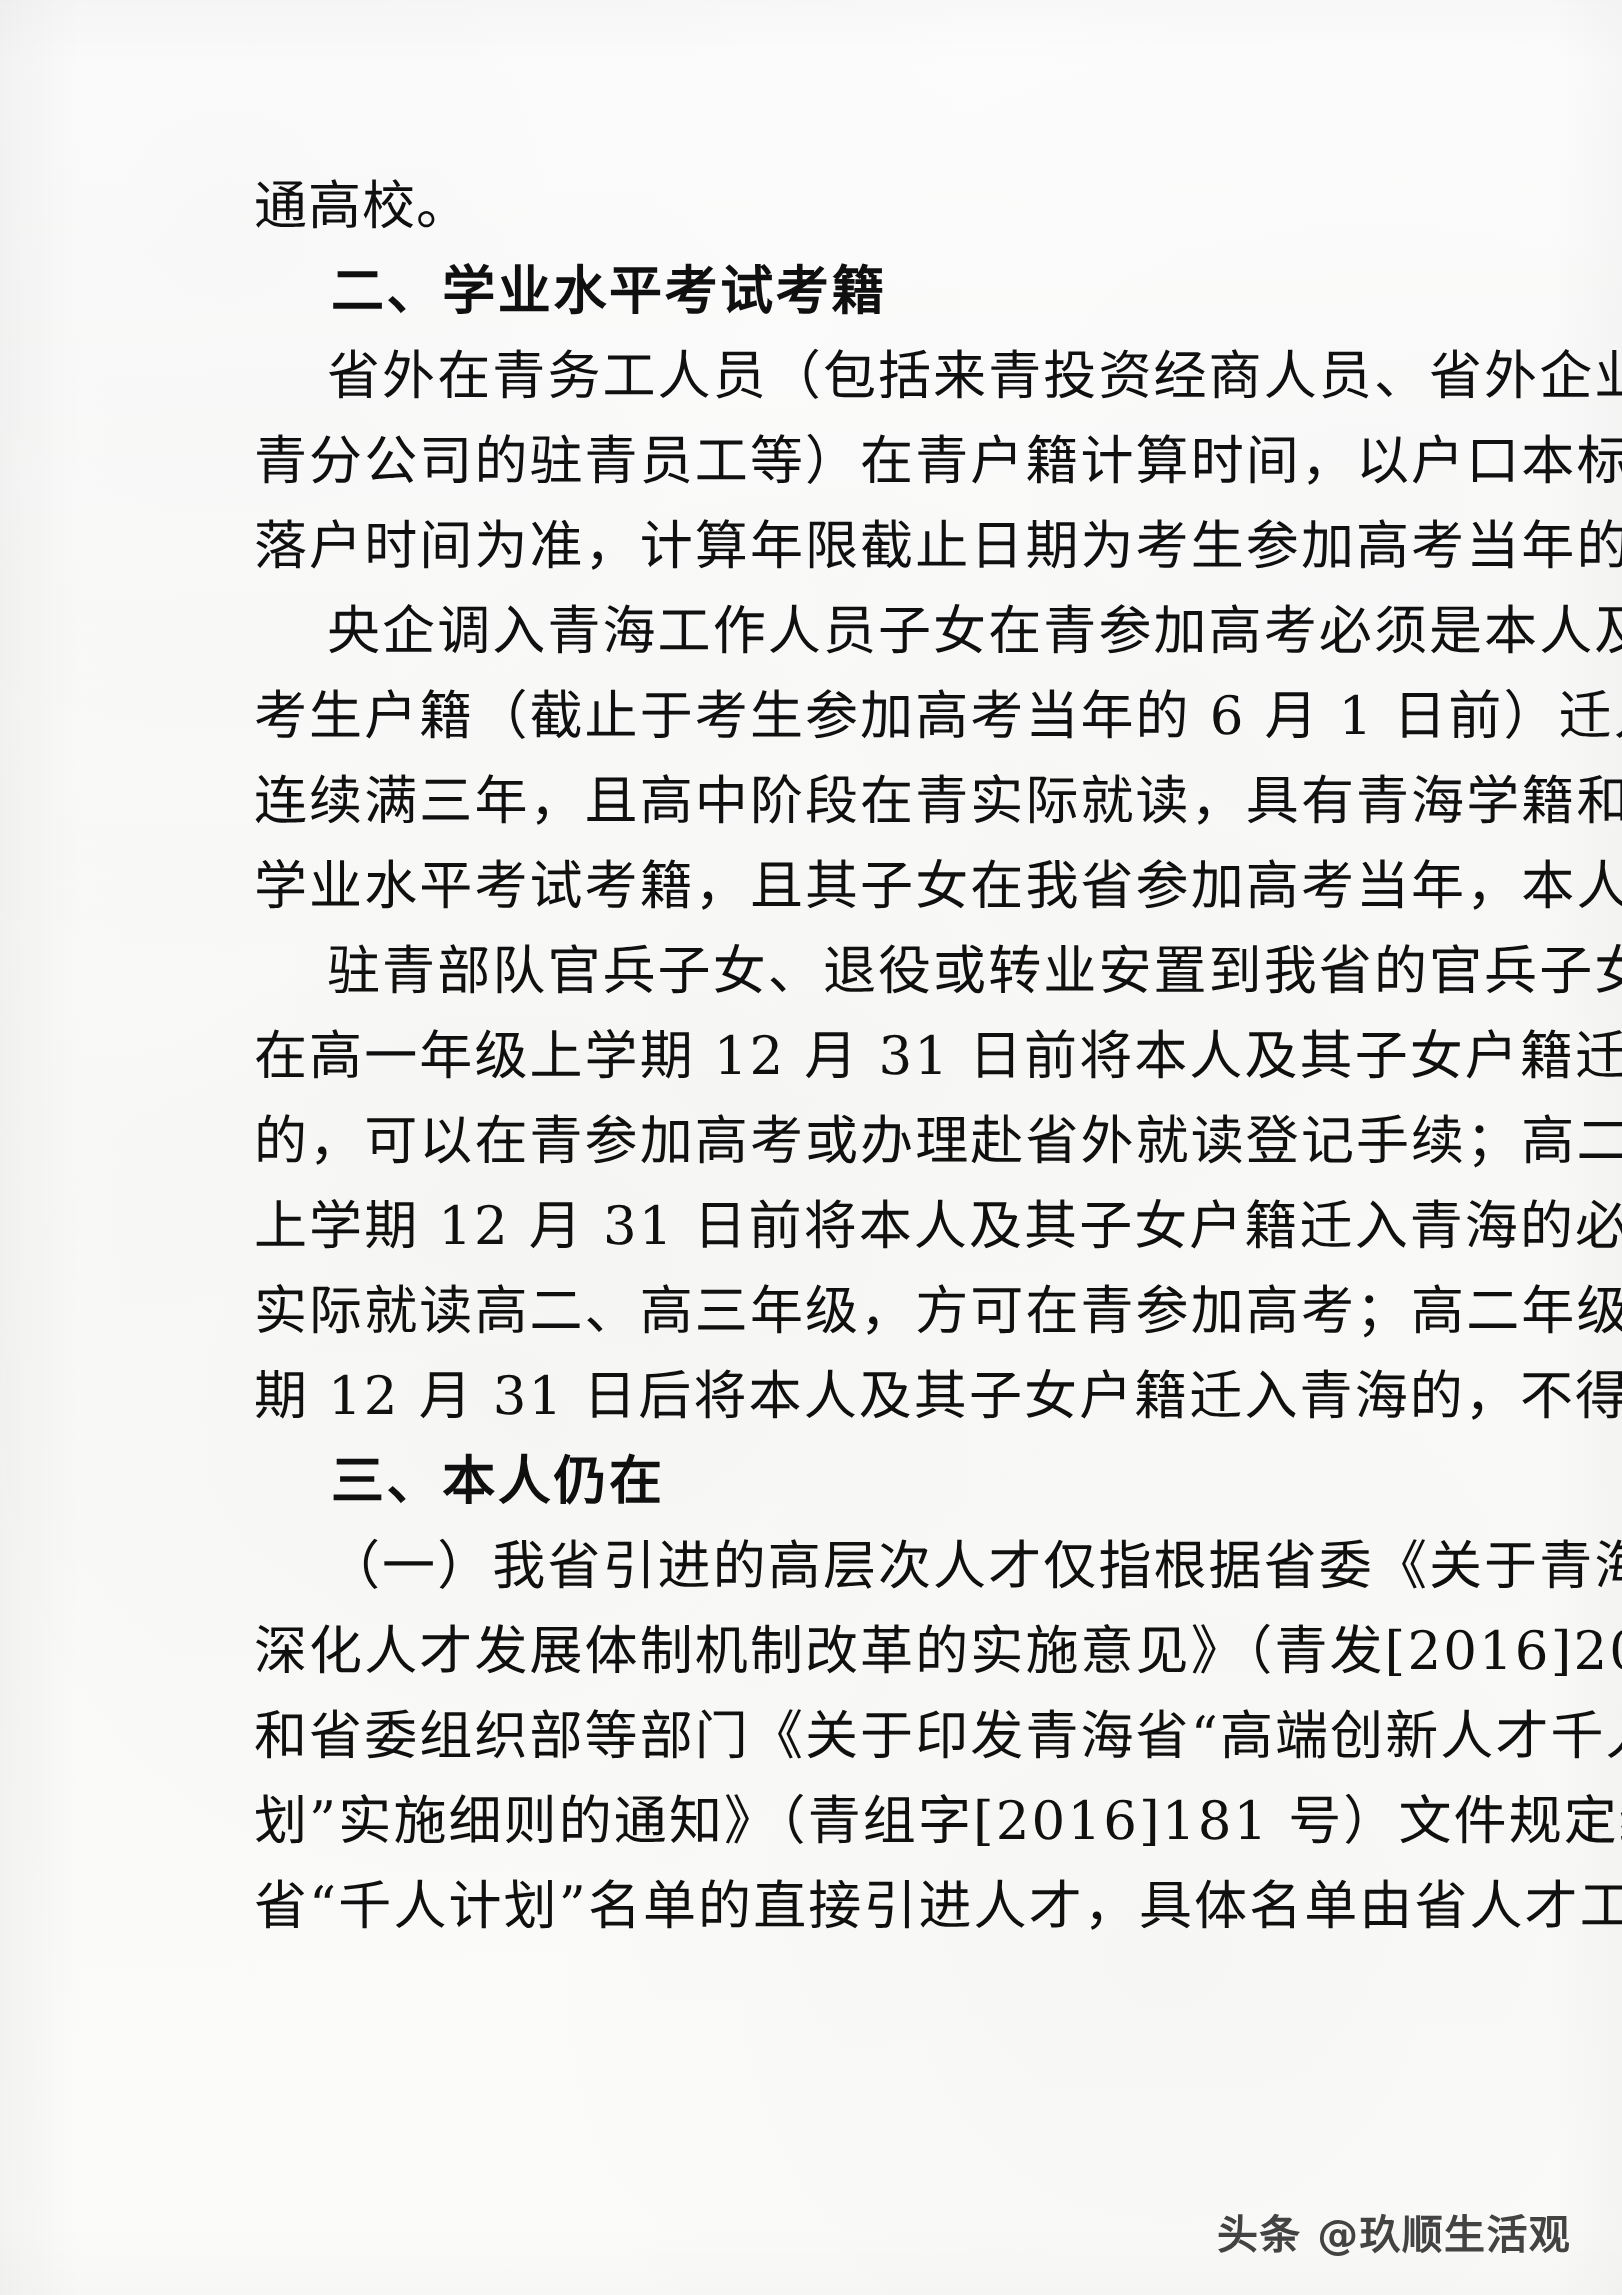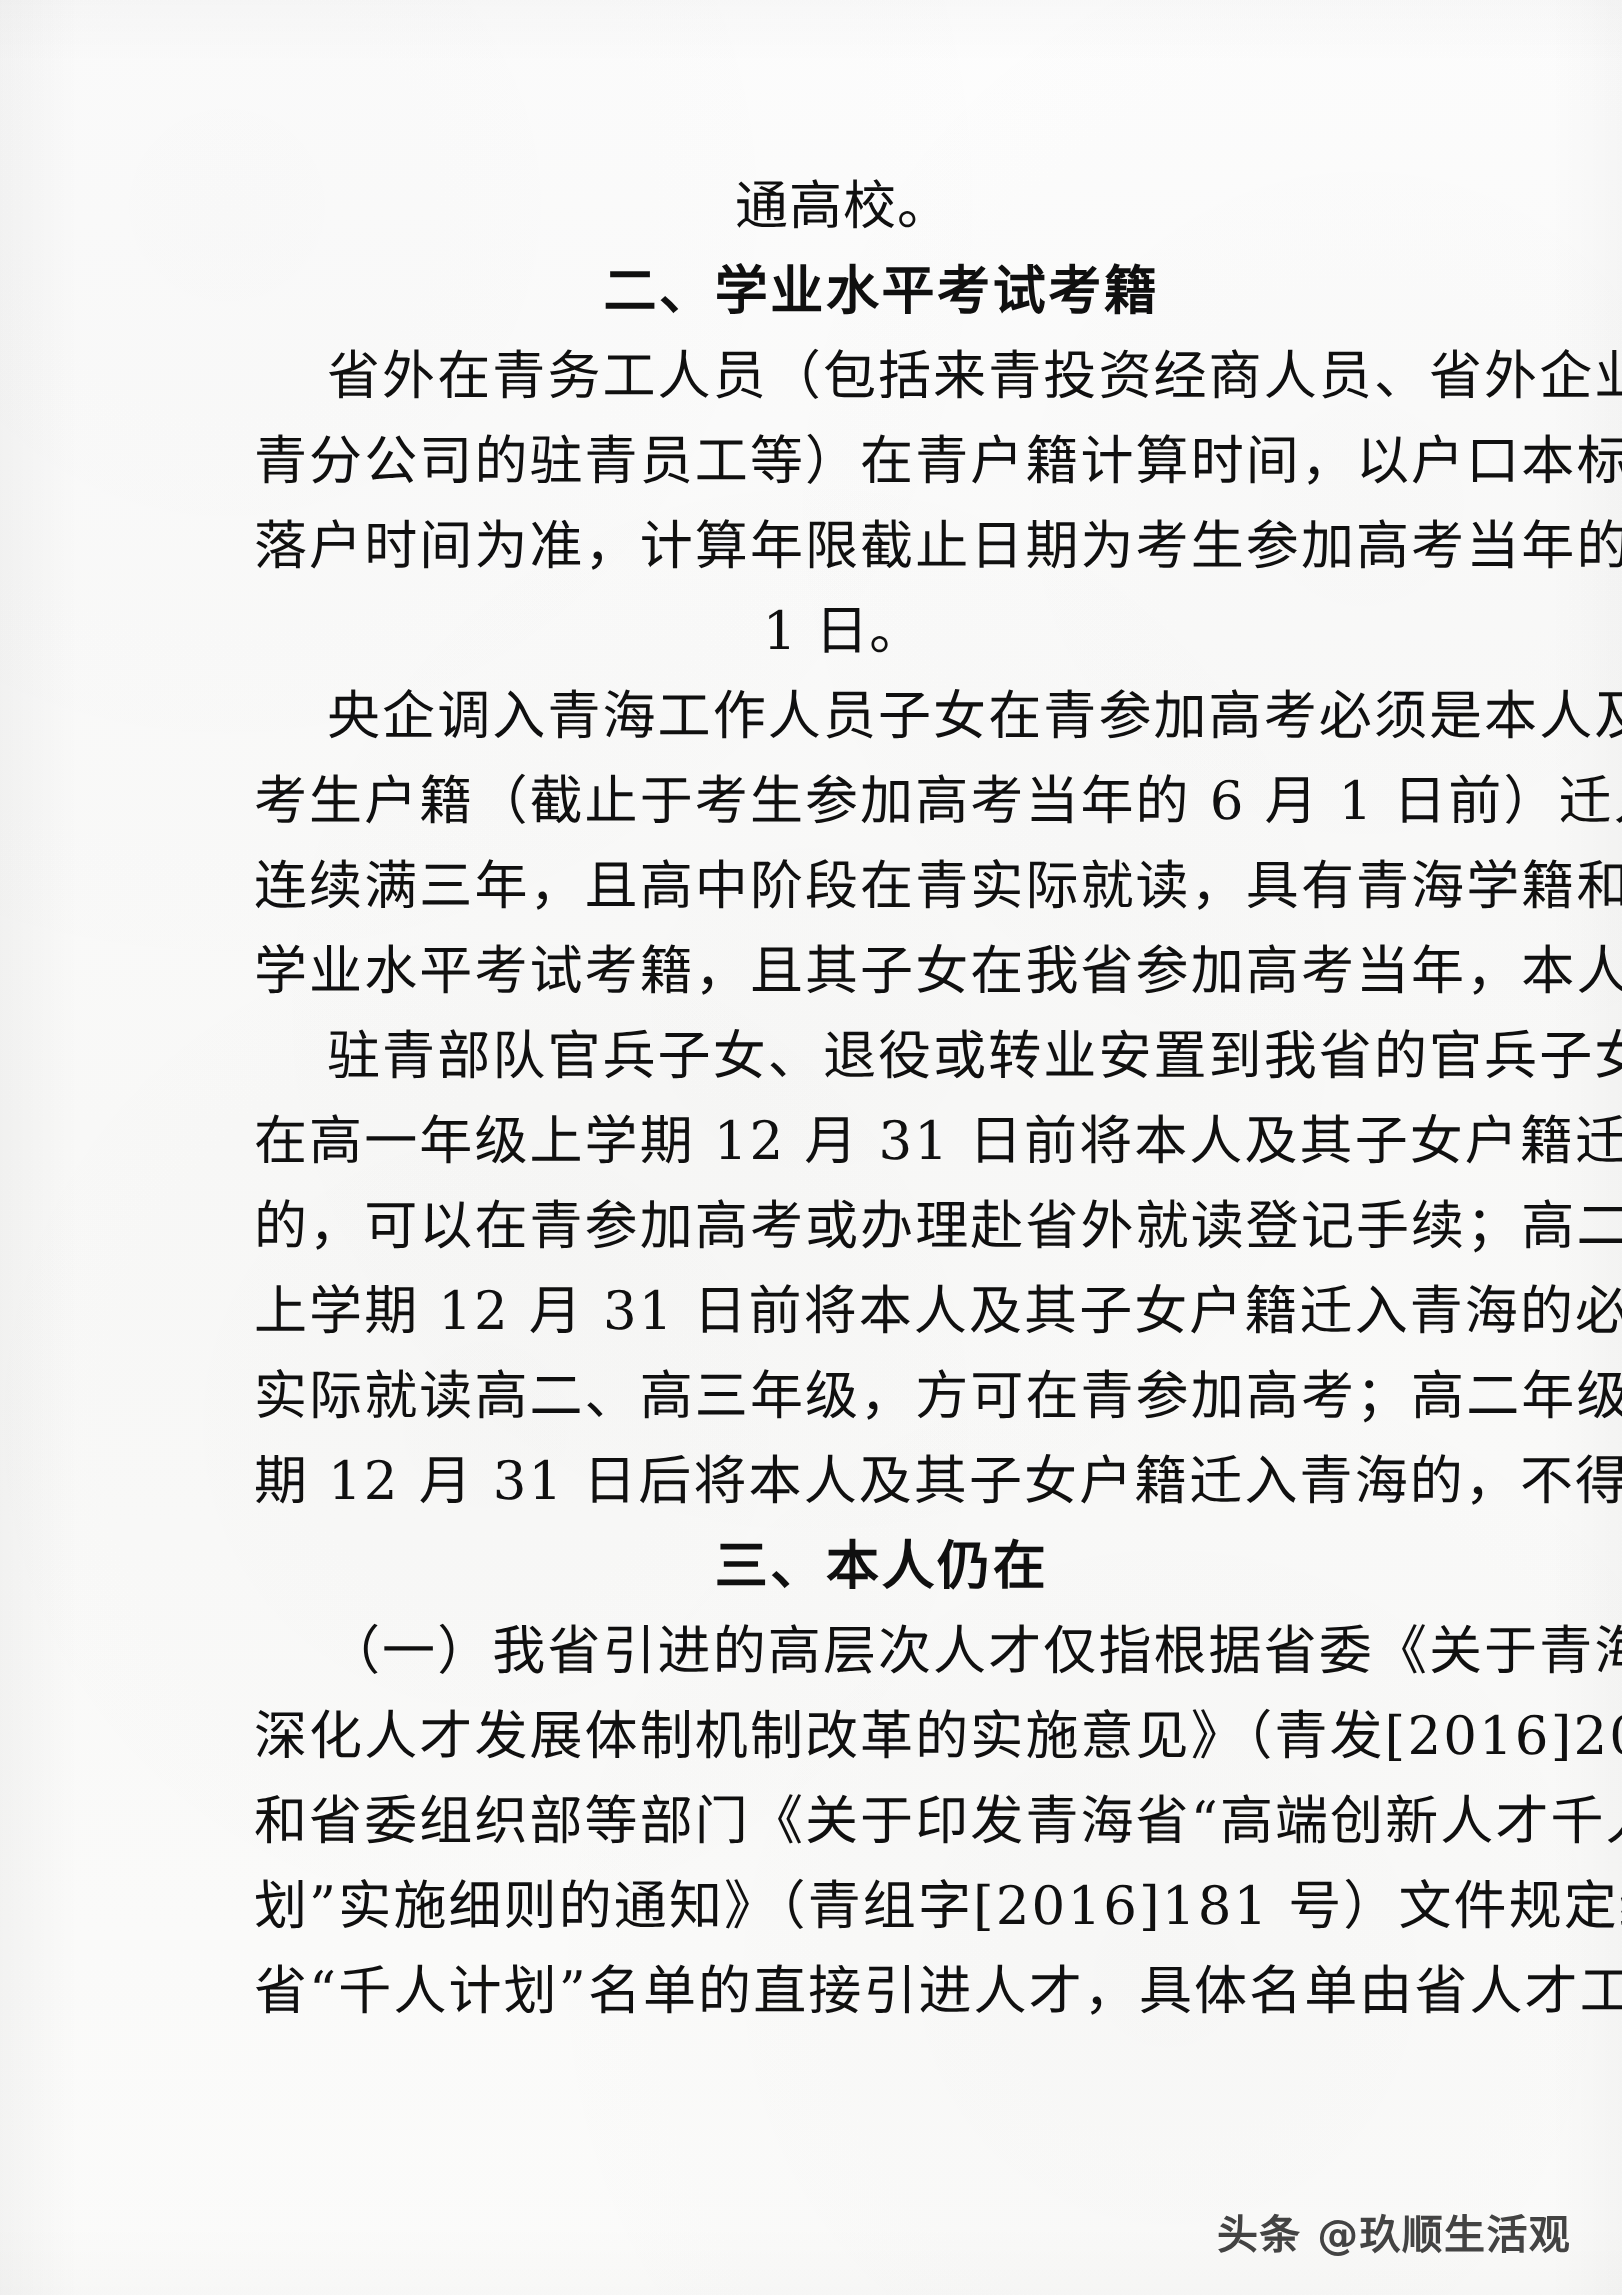--- a/index.html
+++ b/index.html
@@ -36,21 +36,20 @@
       linear-gradient(to right,  rgba(0,0,0,0.030) 0px, rgba(0,0,0,0) 79px),
       linear-gradient(to left,   rgba(0,0,0,0.022) 0px, rgba(0,0,0,0) 72px),
       linear-gradient(to bottom, rgba(0,0,0,0.018) 0px, rgba(0,0,0,0) 65px),
       linear-gradient(to top,    rgba(0,0,0,0.016) 0px, rgba(0,0,0,0) 72px);
     pointer-events: none;
   }
 
   .page {
     position: absolute;
     inset: 0;
-    text-align: center;
   }
 
   
   .text-column {
     position: absolute;
     left: 254px;
     top: 164px;
     width: 1178px;
   }
 
@@ -102,21 +101,20 @@
 
   <div class="paper-texture"></div>
   <div class="edge-shade"></div>
 
   <div class="text-column" id="text-column">
       <div class="doc-line">通高校。</div>
       <div class="doc-line heading indent-head">二、学业水平考试考籍</div>
       <div class="doc-line indent-2 justify">省外在青务工人员（包括来青投资经商人员、省外企业在</div>
       <div class="doc-line justify">青分公司的驻青员工等）在青户籍计算时间，以户口本标注的</div>
       <div class="doc-line justify">落户时间为准，计算年限截止日期为考生参加高考当年的 6 月</div>
-      <div class="doc-line">1 日。</div>
       <div class="doc-line indent-2 justify">央企调入青海工作人员子女在青参加高考必须是本人及</div>
       <div class="doc-line justify">考生户籍（截止于考生参加高考当年的 6 月 1 日前）迁入青海</div>
       <div class="doc-line justify">连续满三年，且高中阶段在青实际就读，具有青海学籍和高中</div>
       <div class="doc-line justify">学业水平考试考籍，且其子女在我省参加高考当年，本人仍在</div>
       <div class="doc-line indent-2 justify">驻青部队官兵子女、退役或转业安置到我省的官兵子女，</div>
       <div class="doc-line justify">在高一年级上学期 12 月 31 日前将本人及其子女户籍迁入青海</div>
       <div class="doc-line justify">的，可以在青参加高考或办理赴省外就读登记手续；高二年级</div>
       <div class="doc-line justify">上学期 12 月 31 日前将本人及其子女户籍迁入青海的必须在青</div>
       <div class="doc-line justify">实际就读高二、高三年级，方可在青参加高考；高二年级上学</div>
       <div class="doc-line justify">期 12 月 31 日后将本人及其子女户籍迁入青海的，不得在青参</div>

